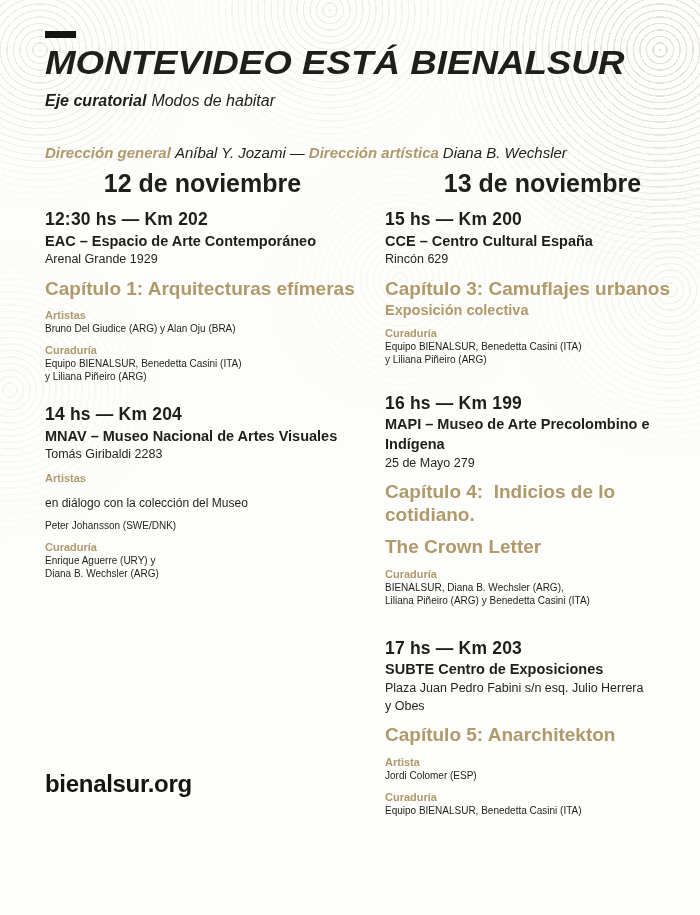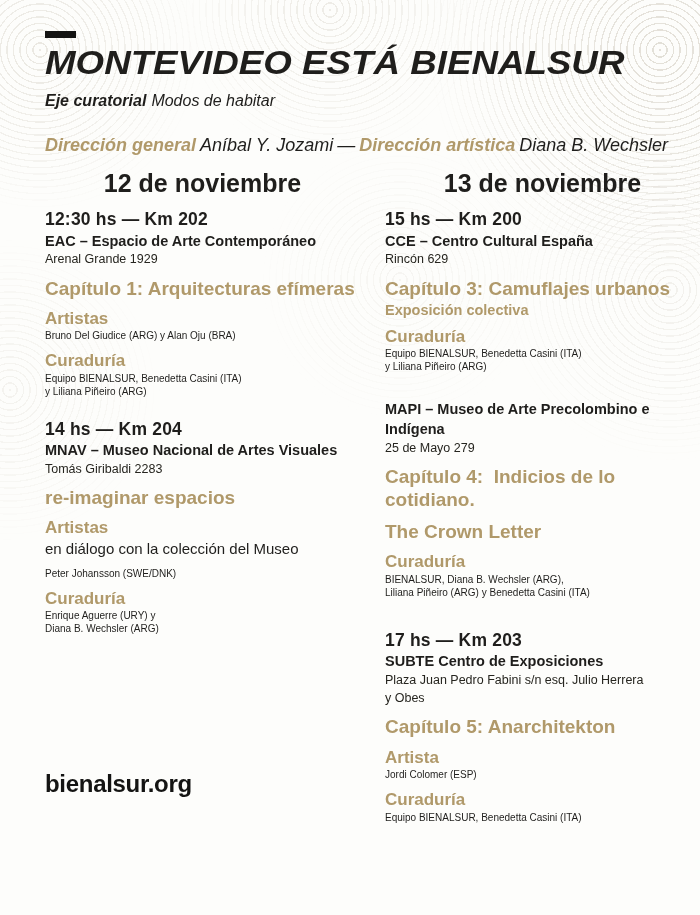--- a/index.html
+++ b/index.html
@@ -29,43 +29,43 @@
   
   .header{position:absolute;left:45px;top:31px;font-style:italic;}
   .title-dash{width:31px;height:7px;background:#141413;margin-bottom:7px;}
   .title{
     font-size:34px;font-weight:800;letter-spacing:0px;line-height:1;
     white-space:nowrap;display:inline-block;
     transform:scaleX(1.08);transform-origin:0 50%;
   }
   .eje-line{margin-top:12px;font-size:16px;line-height:1.2;}
   .eje-label{font-weight:700;margin-right:5px;}
-  .credits{margin-top:25px;font-size:18px;line-height:1.2;white-space:nowrap;}
+  .credits{margin-top:34px;font-size:15px;line-height:1.2;white-space:nowrap;}
   .credits .glabel{font-weight:700;color:var(--gold);}
   .credits span{margin-right:4px;}
 
   
   .col{position:absolute;top:170px;width:315px;}
   .col-left{left:45px;}
   .col-right{left:385px;}
   .date-heading{font-size:25px;font-weight:800;line-height:1.05;margin-bottom:14px;text-align:center;}
   .event{margin-bottom:10px;}
   .col-left .event + .event{margin-top:22px;}
   .col-right .event:nth-child(2){margin-top:28px;}
   .col-right .event:nth-child(3){margin-top:32px;}
   .ev-time{font-size:17.5px;font-weight:800;line-height:1.1;letter-spacing:.2px;}
   .ev-venue{font-size:14.5px;font-weight:700;line-height:1.16;margin-top:3px;}
   .ev-addr{font-size:12.5px;font-weight:400;line-height:1.22;margin-top:3px;color:#26251f;}
   .ev-chapter{font-size:19px;font-weight:700;line-height:1.18;margin-top:10px;
               color:var(--gold);white-space:pre-wrap;}
   .ev-subchapter{font-size:14.5px;font-weight:700;margin-top:2px;color:var(--gold);}
   .ev-sec{margin-top:9px;}
-  .sec-label{font-size:17px;font-weight:700;color:var(--gold);line-height:1.2;}
+  .sec-label{font-size:11px;font-weight:700;color:var(--gold);line-height:1.2;}
   .sec-line{font-size:10px;font-weight:400;line-height:1.2;margin-top:1px;}
-  .sec-line.note{font-size:15px;margin-top:1px;}
+  .sec-line.note{font-size:12px;margin-top:11px;}
   .sec-line.gap{margin-top:10px;}
 
   
   .site-url{
     position:absolute;left:45px;top:770px;
     font-size:24px;font-weight:800;letter-spacing:-.3px;color:#141413;
     text-decoration:none;
   }
 </style>
 </head>
@@ -106,21 +106,20 @@
           <div class="ev-sec">
             <div class="sec-label">Curaduría</div>
             <div class="sec-line">Equipo BIENALSUR, Benedetta Casini (ITA)</div>
             <div class="sec-line">y Liliana Piñeiro (ARG)</div>
           </div>
         </div>
         <div class="event">
           <div class="ev-time">14 hs — Km 204</div>
           <div class="ev-venue">MNAV – Museo Nacional de Artes Visuales</div>
           <div class="ev-addr">Tomás Giribaldi 2283</div>
-          <div class="ev-chapter">re-imaginar espacios</div>
           <div class="ev-sec">
             <div class="sec-label">Artistas</div>
             <div class="sec-line note">en diálogo con la colección del Museo</div>
             <div class="sec-line gap">Peter Johansson (SWE/DNK)</div>
           </div>
           <div class="ev-sec">
             <div class="sec-label">Curaduría</div>
             <div class="sec-line">Enrique Aguerre (URY) y</div>
             <div class="sec-line">Diana B. Wechsler (ARG)</div>
           </div>
@@ -136,20 +135,21 @@
           <div class="ev-addr">Rincón 629</div>
           <div class="ev-chapter">Capítulo 3: Camuflajes urbanos</div>
           <div class="ev-subchapter">Exposición colectiva</div>
           <div class="ev-sec">
             <div class="sec-label">Curaduría</div>
             <div class="sec-line">Equipo BIENALSUR, Benedetta Casini (ITA)</div>
             <div class="sec-line">y Liliana Piñeiro (ARG)</div>
           </div>
         </div>
         <div class="event">
+          <div class="ev-time">16 hs — Km 199</div>
           <div class="ev-venue">MAPI – Museo de Arte Precolombino e</div>
           <div class="ev-venue">Indígena</div>
           <div class="ev-addr">25 de Mayo 279</div>
           <div class="ev-chapter">Capítulo 4:  Indicios de lo cotidiano.</div>
           <div class="ev-chapter">The Crown Letter</div>
           <div class="ev-sec">
             <div class="sec-label">Curaduría</div>
             <div class="sec-line">BIENALSUR, Diana B. Wechsler (ARG),</div>
             <div class="sec-line">Liliana Piñeiro (ARG) y Benedetta Casini (ITA)</div>
           </div>

